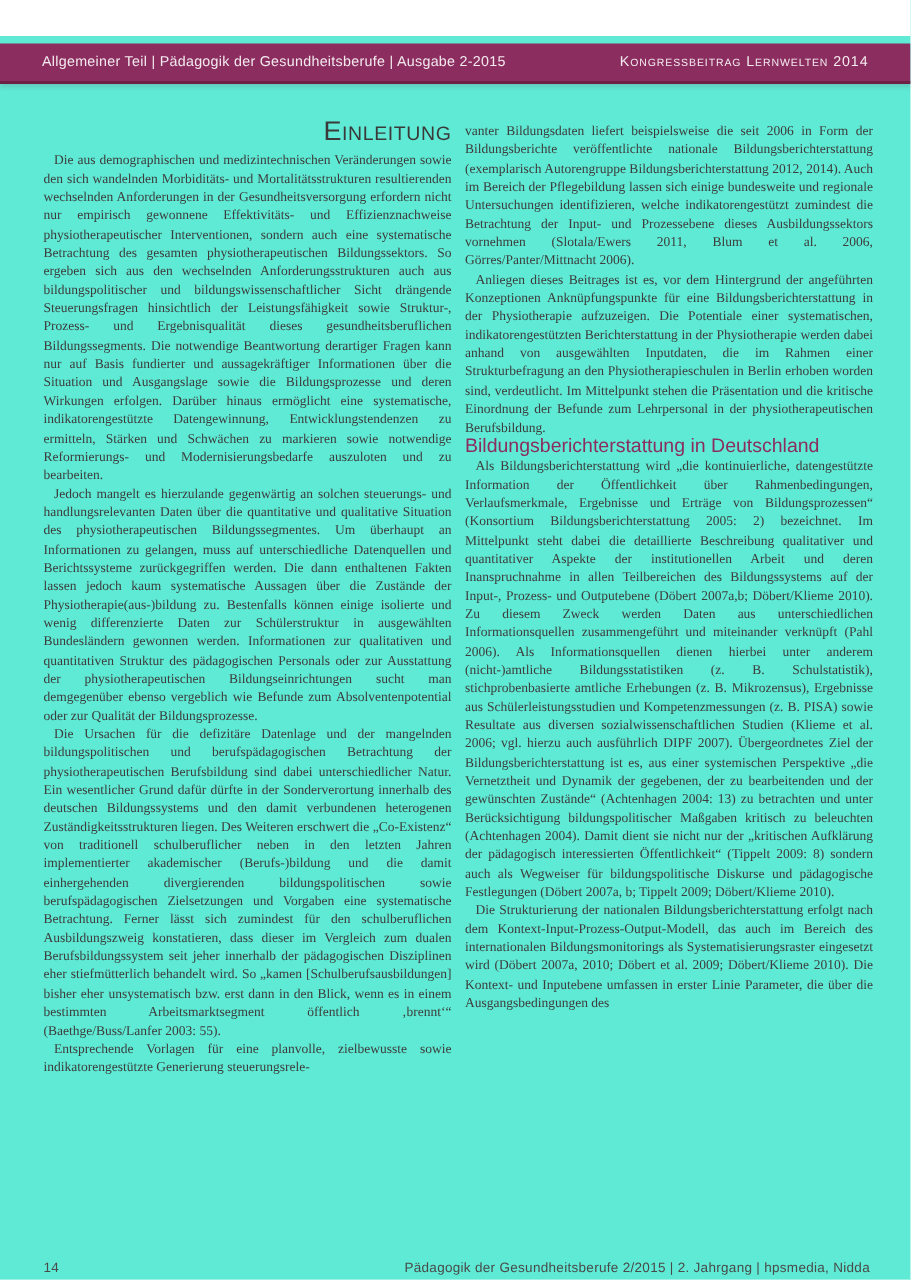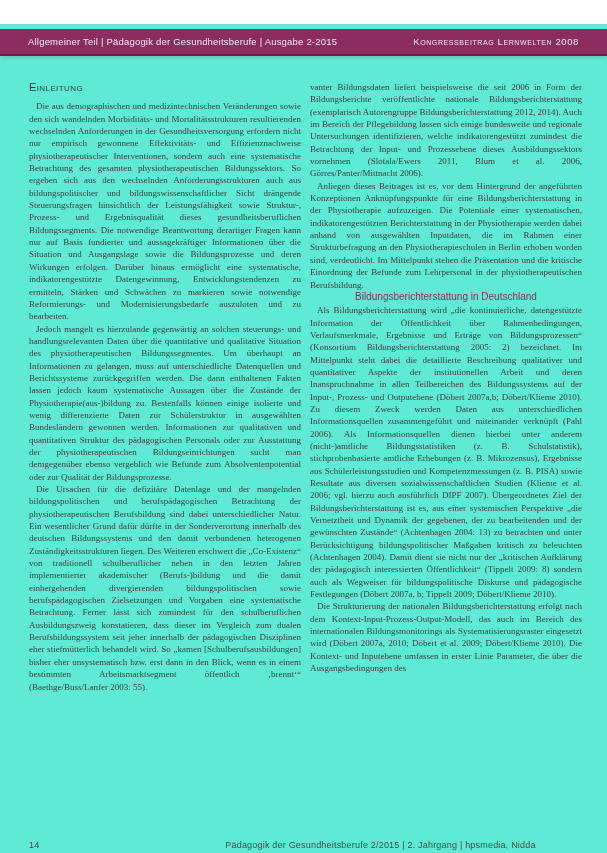--- a/index.html
+++ b/index.html
@@ -48,67 +48,68 @@
     font-size: 9px;
     line-height: 12.35px;
     color: #3d3d3d;
     text-align: justify;
     hyphens: auto;
   }
   .col p { margin: 0; text-indent: 7px; font-family: Liberation Serif, serif; }
   .col p.no-indent { text-indent: 0; }
   .section-heading {
     font-variant: small-caps;
-    font-size: 11px;
+    font-size: 18px;
     letter-spacing: 0.4px;
     color: #3a3a3a;
     font-weight: normal;
     margin: 0 0 7px 0;
-    text-align: left;
+    text-align: right;
   }
   .section-heading.spaced { margin-top: 9px; }
   .sub-heading {
     color: var(--accent, #8b2e5f);
-    font-size: 10px;
+    font-size: 13px;
     line-height: 12.35px;
-    text-align: center;
+    text-align: left;
     margin-bottom: 1px;
   }
   
   .footer {
     position: absolute;
     left: 0; right: 0;
     top: 816px;
     display: flex;
     align-items: center;
     padding: 0 27px 0 29px;
     font-size: 9px;
     color: #4a4a4a;
     letter-spacing: 0.2px;
   }
   .footer .page-num { width: 152px; }
-  .footer .journal-line { flex: 1; text-align: center; }
+  .footer .journal-line { flex: 1; text-align: right; }
 </style>
 </head>
 <body>
 
 <div class="page">
 
   <div class="header-bar">
     <span class="left">Allgemeiner Teil | Pädagogik der Gesundheitsberufe | Ausgabe 2-2015</span>
-    <span class="right">Kongressbeitrag Lernwelten 2008</span>
+    <span class="right">Kongressbeitrag Lernwelten 2014</span>
   </div>
 
   <div class="content">
 
     <div class="col">
       <h2 class="section-heading">Einleitung</h2>
       <p>Die aus demographischen und medizintechnischen Veränderungen sowie den sich wandelnden Morbiditäts- und Mortalitätsstrukturen resultierenden wechselnden Anforderungen in der Gesundheitsversorgung erfordern nicht nur empirisch gewonnene Effektivitäts- und Effizienznachweise physiotherapeutischer Interventionen, sondern auch eine systematische Betrachtung des gesamten physiotherapeutischen Bildungssektors. So ergeben sich aus den wechselnden Anforderungsstrukturen auch aus bildungspolitischer und bildungswissenschaftlicher Sicht drängende Steuerungsfragen hinsichtlich der Leistungsfähigkeit sowie Struktur-, Prozess- und Ergebnisqualität dieses gesundheitsberuflichen Bildungssegments. Die notwendige Beantwortung derartiger Fragen kann nur auf Basis fundierter und aussagekräftiger Informationen über die Situation und Ausgangslage sowie die Bildungsprozesse und deren Wirkungen erfolgen. Darüber hinaus ermöglicht eine systematische, indikatorengestützte Datengewinnung, Entwicklungstendenzen zu ermitteln, Stärken und Schwächen zu markieren sowie notwendige Reformierungs- und Modernisierungsbedarfe auszuloten und zu bearbeiten.</p>
       <p>Jedoch mangelt es hierzulande gegenwärtig an solchen steuerungs- und handlungsrelevanten Daten über die quantitative und qualitative Situation des physiotherapeutischen Bildungssegmentes. Um überhaupt an Informationen zu gelangen, muss auf unterschiedliche Datenquellen und Berichtssysteme zurückgegriffen werden. Die dann enthaltenen Fakten lassen jedoch kaum systematische Aussagen über die Zustände der Physiotherapie(aus-)bildung zu. Bestenfalls können einige isolierte und wenig differenzierte Daten zur Schülerstruktur in ausgewählten Bundesländern gewonnen werden. Informationen zur qualitativen und quantitativen Struktur des pädagogischen Personals oder zur Ausstattung der physiotherapeutischen Bildungseinrichtungen sucht man demgegenüber ebenso vergeblich wie Befunde zum Absolventenpotential oder zur Qualität der Bildungsprozesse.</p>
       <p>Die Ursachen für die defizitäre Datenlage und der mangelnden bildungspolitischen und berufspädagogischen Betrachtung der physiotherapeutischen Berufsbildung sind dabei unterschiedlicher Natur. Ein wesentlicher Grund dafür dürfte in der Sonderverortung innerhalb des deutschen Bildungssystems und den damit verbundenen heterogenen Zuständigkeitsstrukturen liegen. Des Weiteren erschwert die „Co-Existenz“ von traditionell schulberuflicher neben in den letzten Jahren implementierter akademischer (Berufs-)bildung und die damit einhergehenden divergierenden bildungspolitischen sowie berufspädagogischen Zielsetzungen und Vorgaben eine systematische Betrachtung. Ferner lässt sich zumindest für den schulberuflichen Ausbildungszweig konstatieren, dass dieser im Vergleich zum dualen Berufsbildungssystem seit jeher innerhalb der pädagogischen Disziplinen eher stiefmütterlich behandelt wird. So „kamen [Schulberufsausbildungen] bisher eher unsystematisch bzw. erst dann in den Blick, wenn es in einem bestimmten Arbeitsmarktsegment öffentlich ‚brennt‘“ (Baethge/Buss/Lanfer 2003: 55).</p>
+      <p>Entsprechende Vorlagen für eine planvolle, zielbewusste sowie indikatorengestützte Generierung steuerungsrele-</p>
     </div>
 
     <div class="col">
       <p class="no-indent">vanter Bildungsdaten liefert beispielsweise die seit 2006 in Form der Bildungsberichte veröffentlichte nationale Bildungsberichterstattung (exemplarisch Autorengruppe Bildungsberichterstattung 2012, 2014). Auch im Bereich der Pflegebildung lassen sich einige bundesweite und regionale Untersuchungen identifizieren, welche indikatorengestützt zumindest die Betrachtung der Input- und Prozessebene dieses Ausbildungssektors vornehmen (Slotala/Ewers 2011, Blum et al. 2006, Görres/Panter/Mittnacht 2006).</p>
       <p>Anliegen dieses Beitrages ist es, vor dem Hintergrund der angeführten Konzeptionen Anknüpfungspunkte für eine Bildungsberichterstattung in der Physiotherapie aufzuzeigen. Die Potentiale einer systematischen, indikatorengestützten Berichterstattung in der Physiotherapie werden dabei anhand von ausgewählten Inputdaten, die im Rahmen einer Strukturbefragung an den Physiotherapieschulen in Berlin erhoben worden sind, verdeutlicht. Im Mittelpunkt stehen die Präsentation und die kritische Einordnung der Befunde zum Lehrpersonal in der physiotherapeutischen Berufsbildung.</p>
       <div class="sub-heading">
         <div>Bildungsberichterstattung in Deutschland</div>
       </div>
       <p>Als Bildungsberichterstattung wird „die kontinuierliche, datengestützte Information der Öffentlichkeit über Rahmenbedingungen, Verlaufsmerkmale, Ergebnisse und Erträge von Bildungsprozessen“ (Konsortium Bildungsberichterstattung 2005: 2) bezeichnet. Im Mittelpunkt steht dabei die detaillierte Beschreibung qualitativer und quantitativer Aspekte der institutionellen Arbeit und deren Inanspruchnahme in allen Teilbereichen des Bildungssystems auf der Input-, Prozess- und Outputebene (Döbert 2007a,b; Döbert/Klieme 2010). Zu diesem Zweck werden Daten aus unterschiedlichen Informationsquellen zusammengeführt und miteinander verknüpft (Pahl 2006). Als Informationsquellen dienen hierbei unter anderem (nicht-)amtliche Bildungsstatistiken (z. B. Schulstatistik), stichprobenbasierte amtliche Erhebungen (z. B. Mikrozensus), Ergebnisse aus Schülerleistungsstudien und Kompetenzmessungen (z. B. PISA) sowie Resultate aus diversen sozialwissenschaftlichen Studien (Klieme et al. 2006; vgl. hierzu auch ausführlich DIPF 2007). Übergeordnetes Ziel der Bildungsberichterstattung ist es, aus einer systemischen Perspektive „die Vernetztheit und Dynamik der gegebenen, der zu bearbeitenden und der gewünschten Zustände“ (Achtenhagen 2004: 13) zu betrachten und unter Berücksichtigung bildungspolitischer Maßgaben kritisch zu beleuchten (Achtenhagen 2004). Damit dient sie nicht nur der „kritischen Aufklärung der pädagogisch interessierten Öffentlichkeit“ (Tippelt 2009: 8) sondern auch als Wegweiser für bildungspolitische Diskurse und pädagogische Festlegungen (Döbert 2007a, b; Tippelt 2009; Döbert/Klieme 2010).</p>
       <p>Die Strukturierung der nationalen Bildungsberichterstattung erfolgt nach dem Kontext-Input-Prozess-Output-Modell, das auch im Bereich des internationalen Bildungsmonitorings als Systematisierungsraster eingesetzt wird (Döbert 2007a, 2010; Döbert et al. 2009; Döbert/Klieme 2010). Die Kontext- und Inputebene umfassen in erster Linie Parameter, die über die Ausgangsbedingungen des</p>

